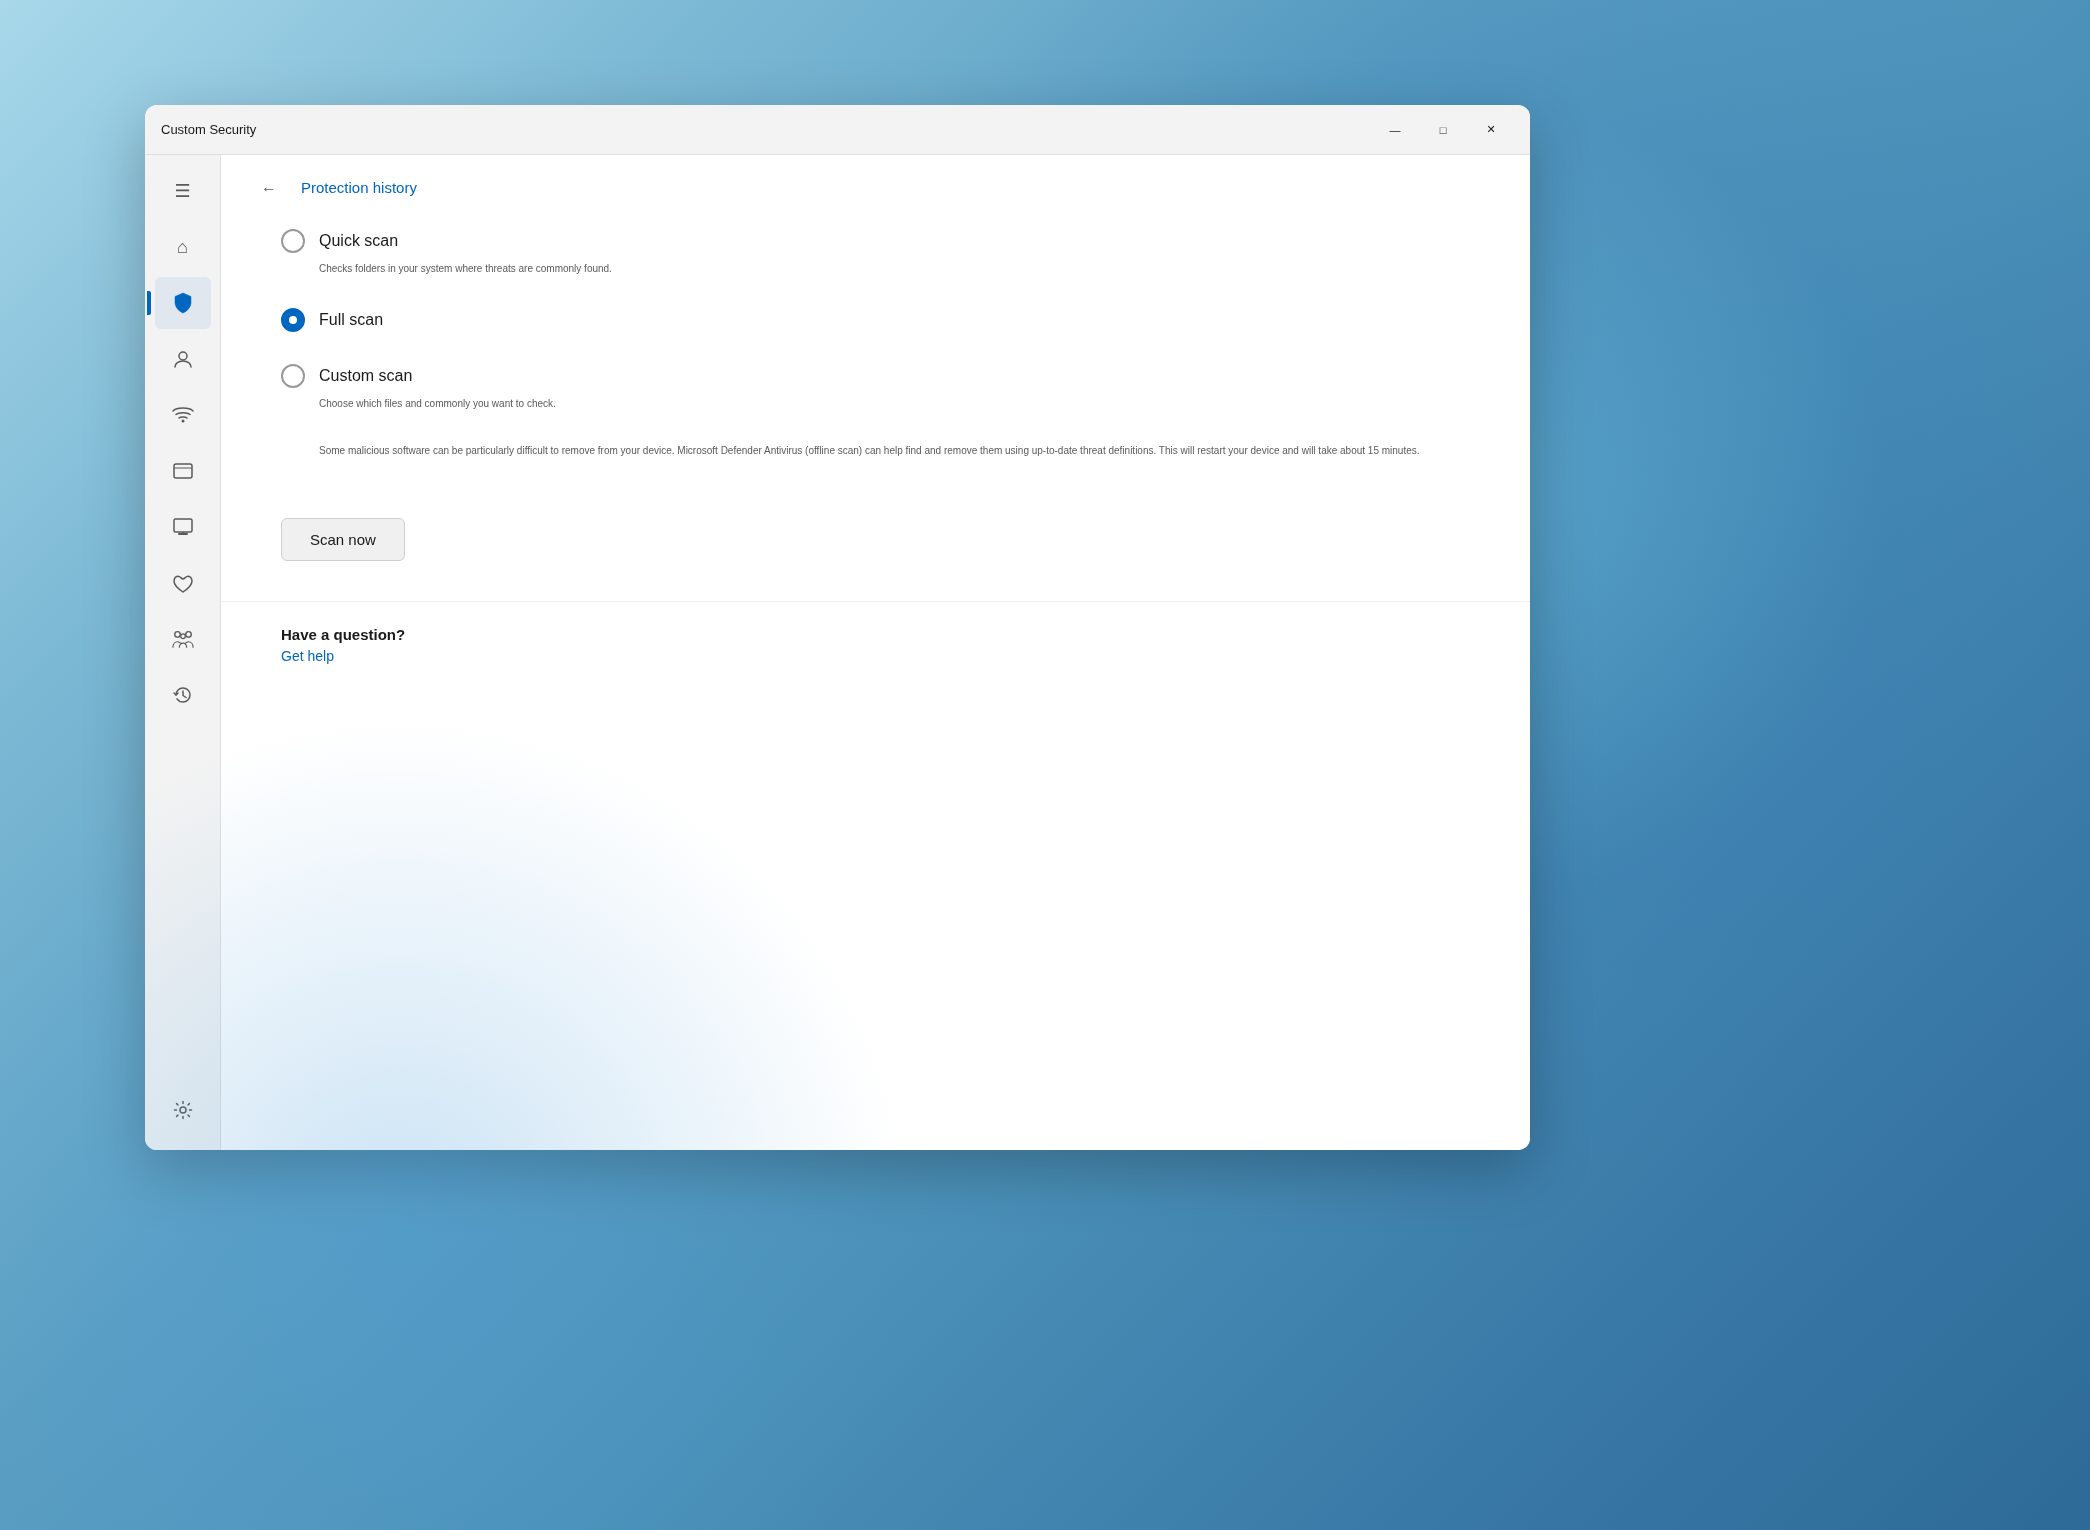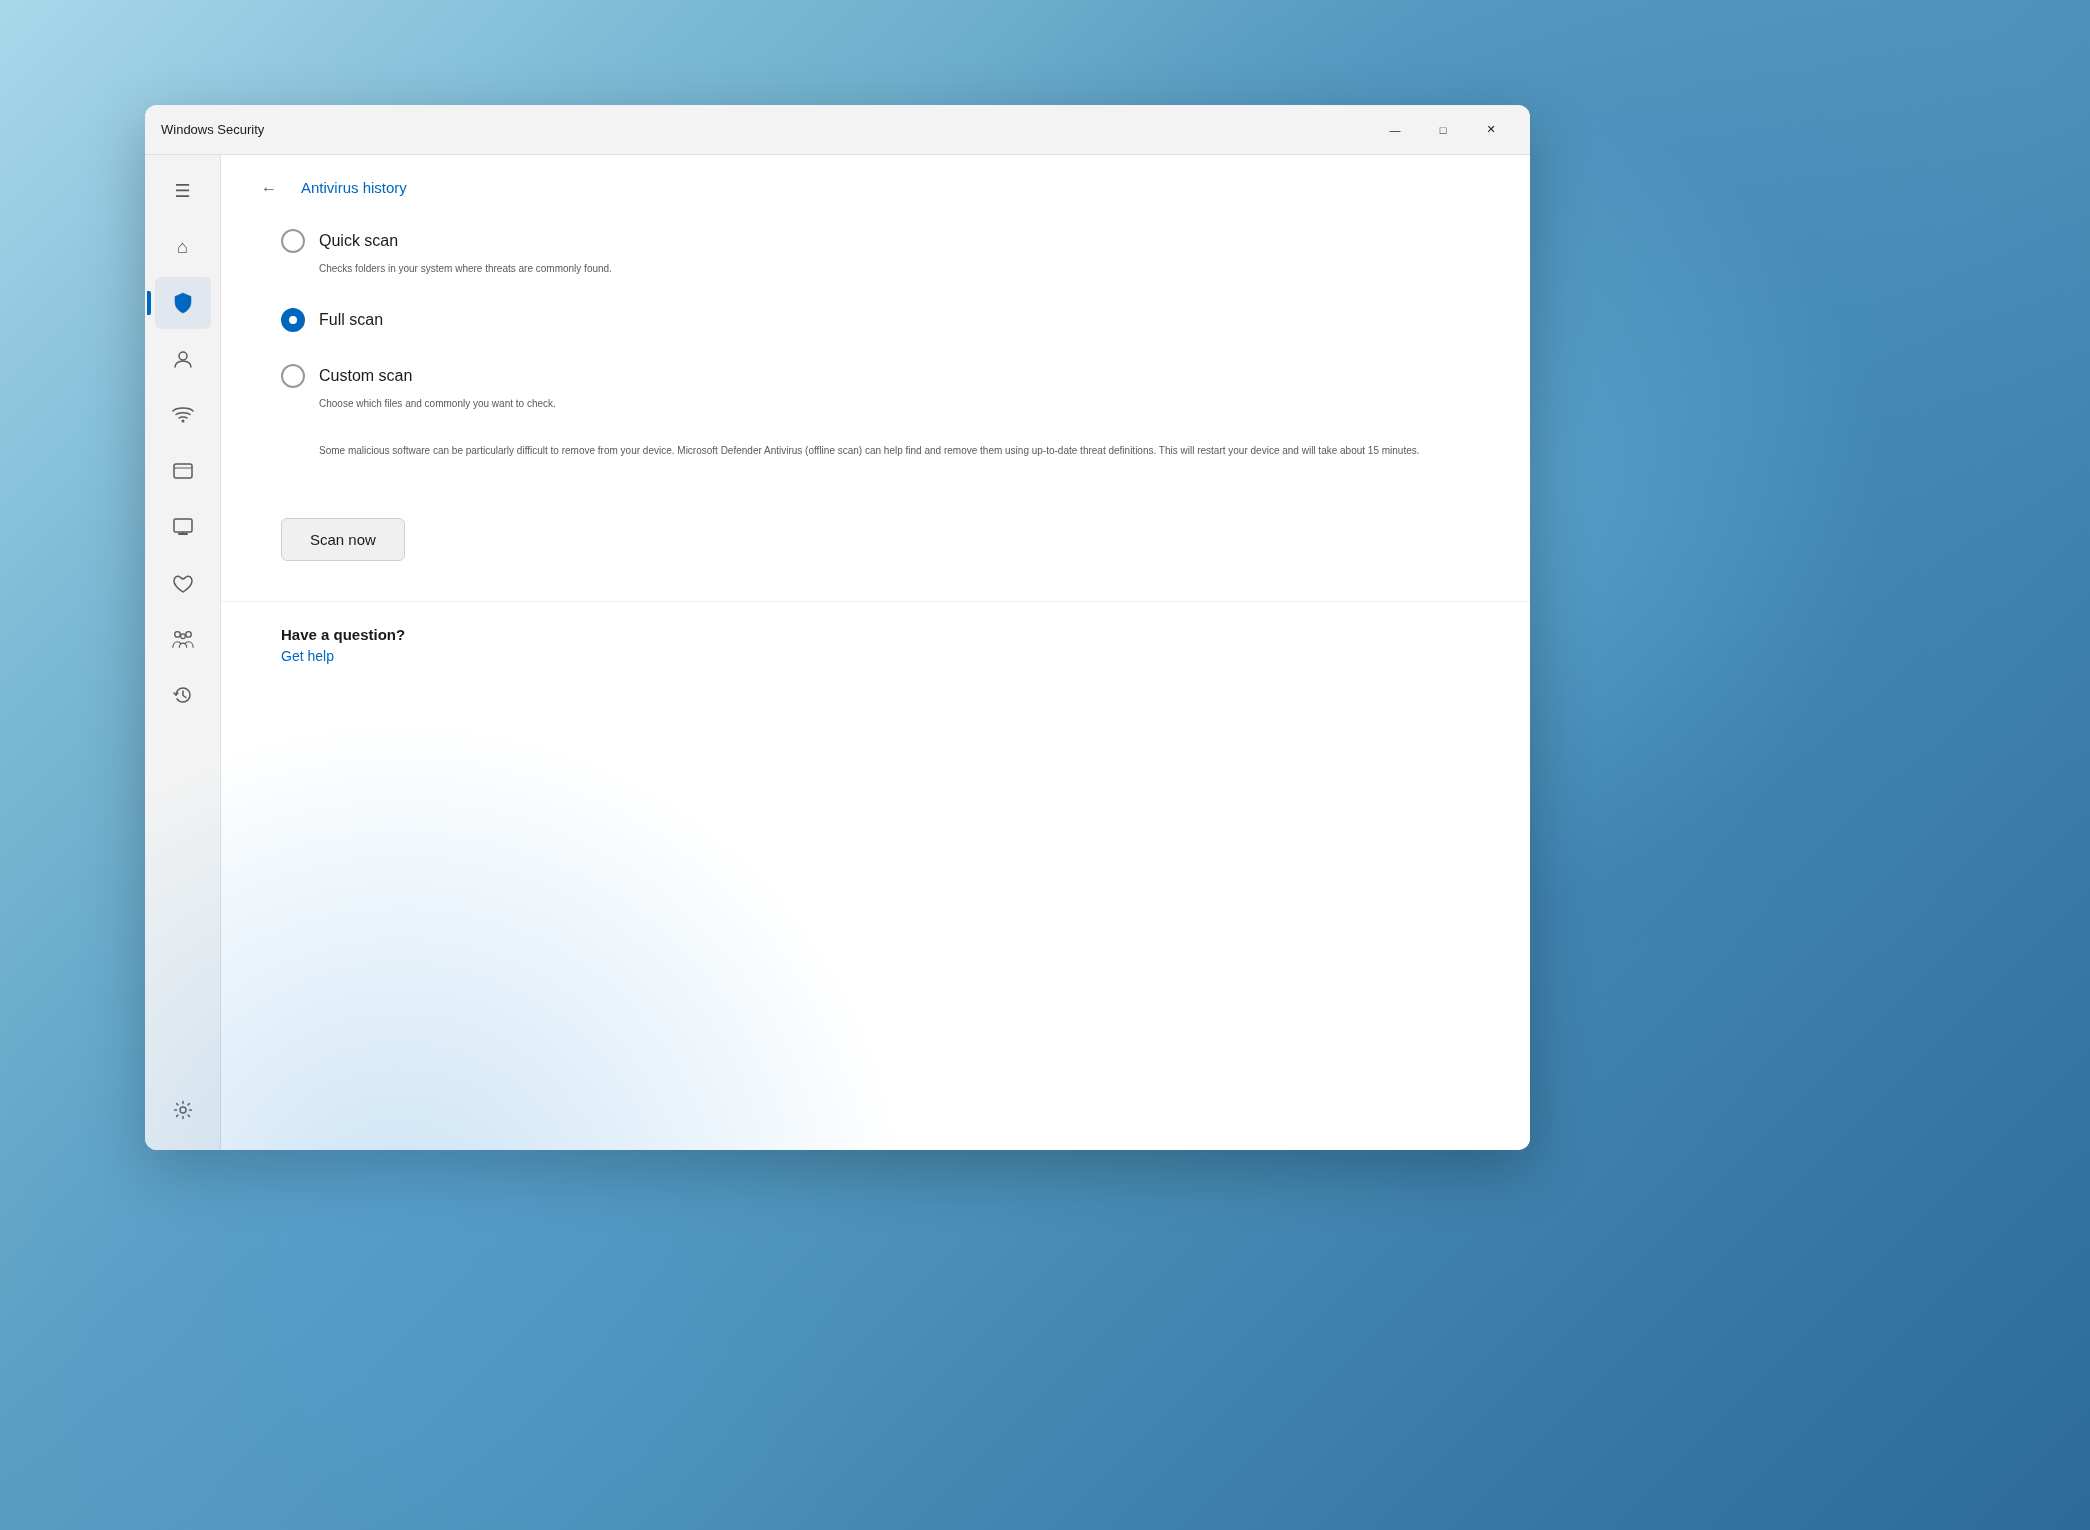--- a/index.html
+++ b/index.html
@@ -304,21 +304,21 @@
       margin-top: auto;
       padding-bottom: 8px;
     }
   </style>
 </head>
 <body>
 
 <div class="window">
 
   <div class="title-bar">
-    <span class="title-bar-title">Windows Security</span>
+    <span class="title-bar-title">Custom Security</span>
     <div class="title-bar-controls">
       <button class="title-btn">—</button>
       <button class="title-btn">□</button>
       <button class="title-btn close">✕</button>
     </div>
   </div>
 
   <div class="window-body">
 
     <div class="sidebar">
@@ -419,21 +419,21 @@
           </svg>
         </div>
       </div>
     </div>
 
     <div class="main-content">
       <div class="content-inner">
         
         <div class="top-nav">
           <button class="back-btn">←</button>
-          <a class="protection-history-link">Antivirus history</a>
+          <a class="protection-history-link">Protection history</a>
         </div>
 
         
         <div class="scan-options">
 
           <div class="scan-option">
             <div class="scan-option-header">
               <div class="radio-btn"></div>
               <span class="scan-option-label">Quick scan</span>
             </div>

